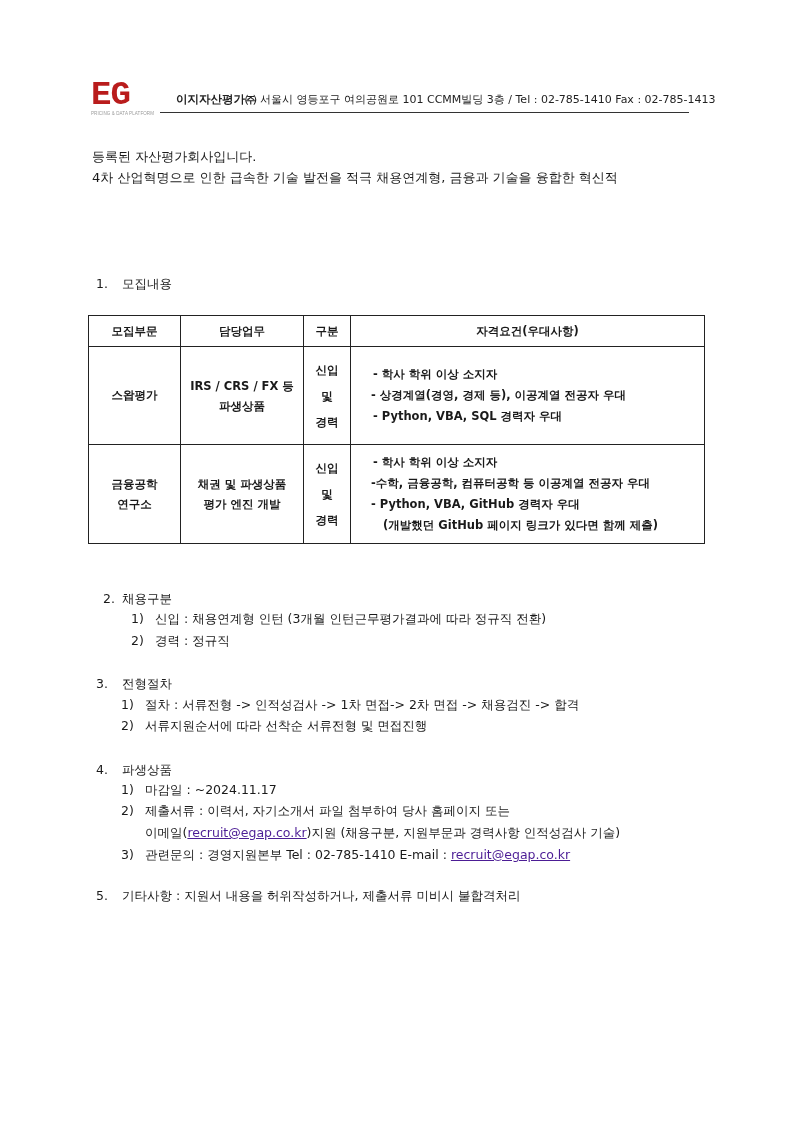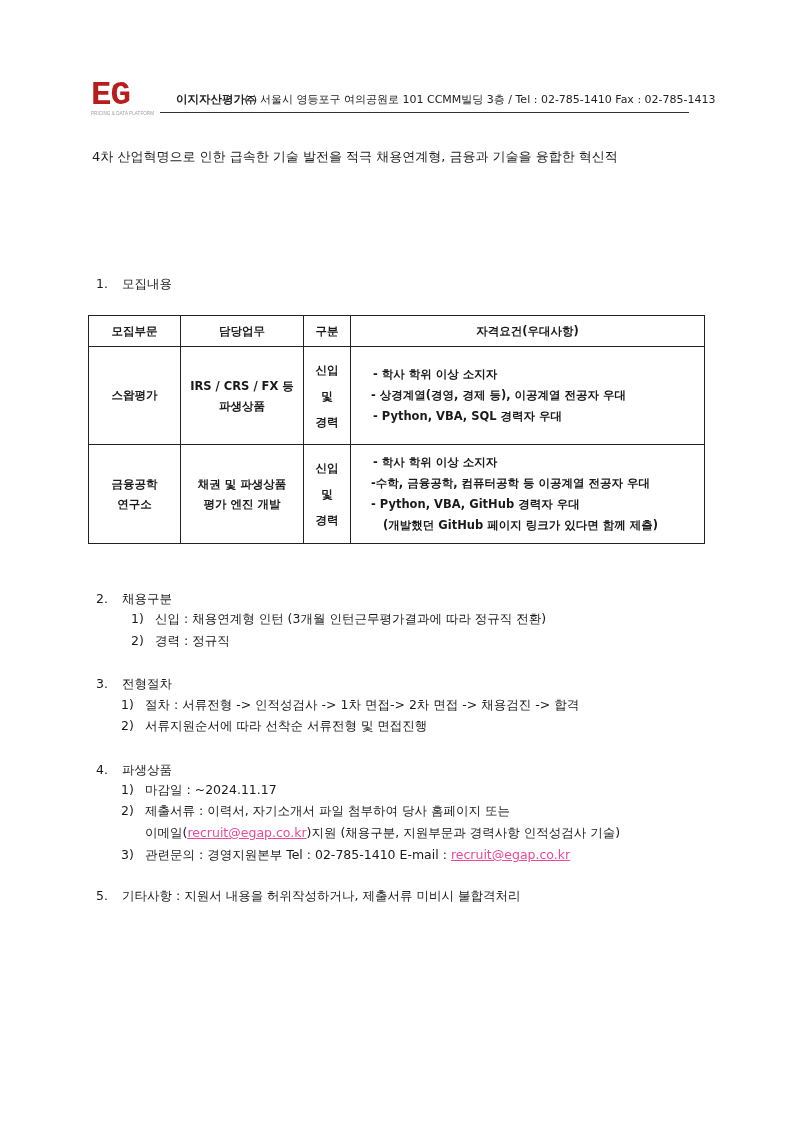--- a/index.html
+++ b/index.html
@@ -27,35 +27,36 @@
         font-size: 11.5px; }
   table.recruit td, table.recruit th { border: 1px solid #222; text-align: center; vertical-align: middle;
         font-weight: bold; padding: 0; }
   table.recruit th { height: 30px; }
   table.recruit .r1 td { height: 97px; }
   table.recruit .r2 td { height: 98px; }
   table.recruit td.req { text-align: left; padding-left: 20px; line-height: 21px; }
   .col1 { width: 91px; } .col2 { width: 122px; } .col3 { width: 46px; }
   .cell-lines div { line-height: 20px; }
   .kind div { line-height: 26px; }
-  a.link { color: #ec4899; text-decoration: underline; }
+  a.link { color: #4c1d95; text-decoration: underline; }
 </style>
 </head>
 <body>
 
 <div class="abs logo">
   <div class="logo-letters">EG</div>
   <div class="logo-sub">PRICING &amp; DATA PLATFORM</div>
 </div>
 <div class="abs header-line">
   <span class="co">이지자산평가㈜</span><span> 서울시 영등포구 여의공원로 101 CCMM빌딩 3층 / Tel : 02-785-1410 Fax : 02-785-1413</span>
 </div>
 <div class="abs header-rule"></div>
 
 <div class="abs para">
+  <div>등록된 자산평가회사입니다.</div>
   <div>4차 산업혁명으로 인한 급속한 기술 발전을 적극 채용연계형, 금융과 기술을 융합한 혁신적</div>
 </div>
 
 <div class="abs sec" style="left:88px; top:276px;">
   <span class="num">1.</span><span>모집내용</span>
 </div>
 
 <table class="recruit">
   <tbody>
       <tr>
@@ -100,21 +101,21 @@
     <td class="req">
       <div style="padding-left:2px">- 학사 학위 이상 소지자</div>
       <div>-수학, 금융공학, 컴퓨터공학 등 이공계열 전공자 우대</div>
       <div>- Python, VBA, GitHub 경력자 우대</div>
       <div style="padding-left:12px">  (개발했던 GitHub 페이지 링크가 있다면 함께 제출)</div>
     </td>
   </tr>
 </tbody>
   </table>
 
-<div class="abs sec" style="left:88px; top:591px;">
+<div class="abs sec" style="left:88px; top:591px;text-align:center;">
   <span class="num">2.</span><span>채용구분</span>
 </div>
 <div class="abs item" style="left:131px; top:611px;">
   <span class="inum">1)</span><span>신입 : 채용연계형 인턴 (3개월 인턴근무평가결과에 따라 정규직 전환)</span>
 </div>
 <div class="abs item" style="left:131px; top:633px;">
   <span class="inum">2)</span><span>경력 : 정규직</span>
 </div>
 
 <div class="abs sec" style="left:88px; top:676px;">

